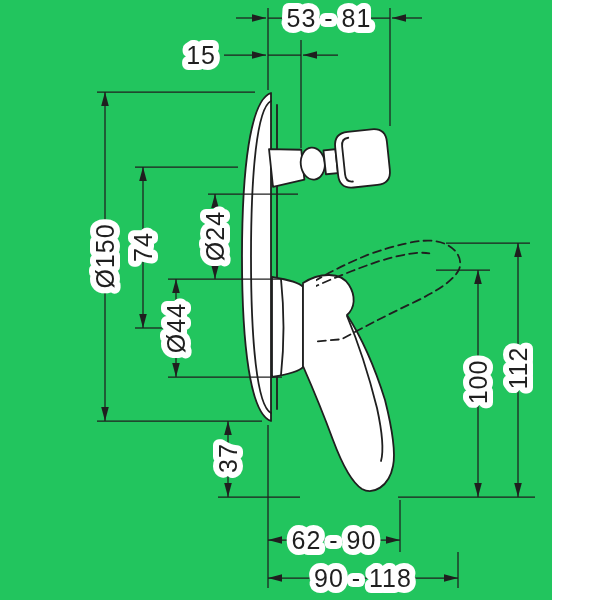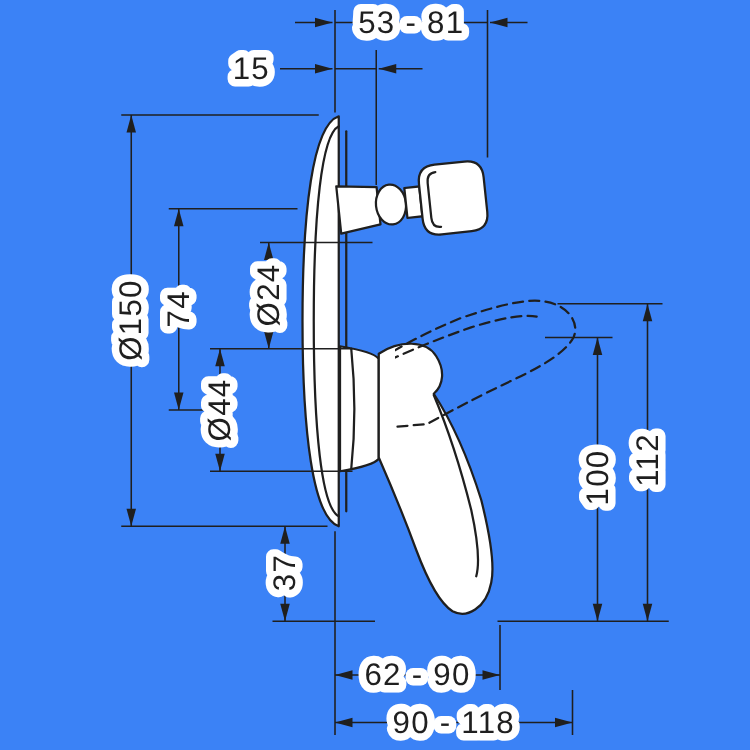--- a/index.html
+++ b/index.html
@@ -1,16 +1,16 @@
 <!DOCTYPE html>
 <html><head>
 <meta charset="utf-8">
 <style>
   html,body{margin:0;padding:0;background:#ffffff;}
-  .canvas{position:relative;width:600px;height:600px;background:#3b82f6;overflow:hidden;
+  .canvas{position:relative;width:552px;height:600px;background:#22c55e;overflow:hidden;
           font-family:"Liberation Sans",sans-serif;}
   svg{position:absolute;left:0;top:0;}
   .part{stroke:#1f1f1f;stroke-width:1.8;fill:none;stroke-linejoin:round;stroke-linecap:round;}
   .fillw{fill:#ffffff;}
   .ext,.dim,.arr{stroke:#1f1f1f;stroke-width:1.25;fill:none;}
   .dashed{stroke-dasharray:8 5;}
   text.dimlabel{font-family:"Liberation Sans",sans-serif;font-size:25px;letter-spacing:1px;
       fill:#1f1f1f;stroke:#ffffff;stroke-width:12px;paint-order:stroke fill;
       stroke-linejoin:round;text-anchor:middle;dominant-baseline:central;}
   text.endlabel{text-anchor:end;}

